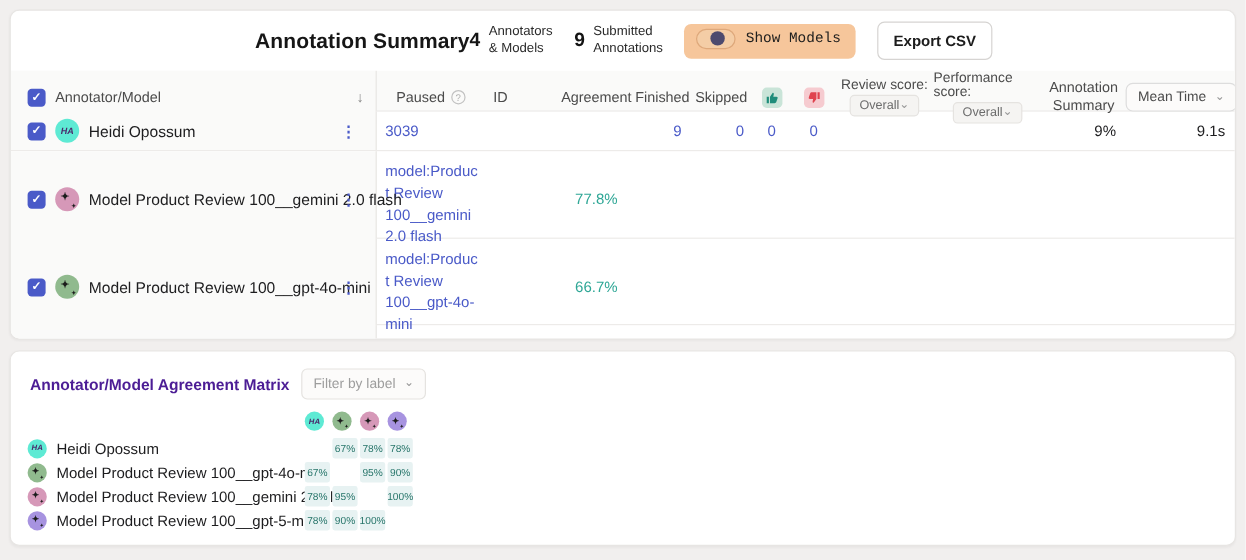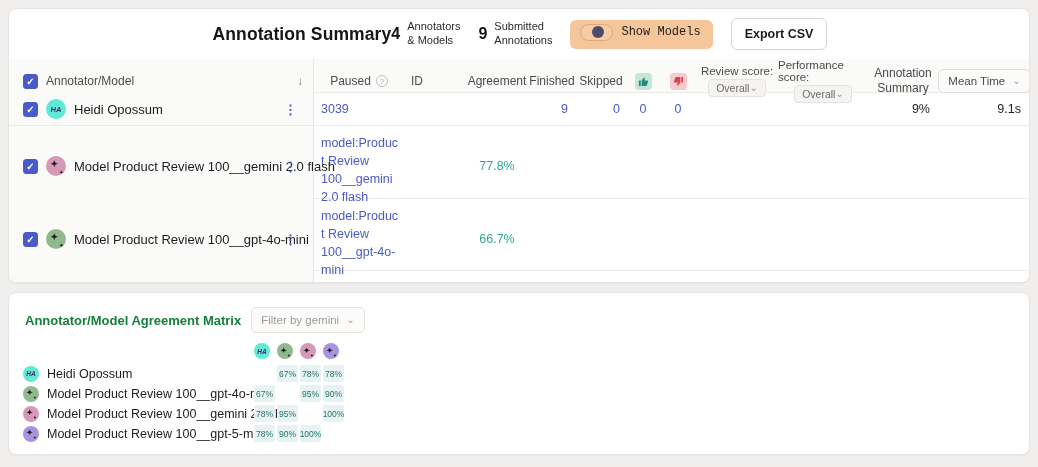--- a/index.html
+++ b/index.html
@@ -113,21 +113,21 @@
   .right { justify-content: flex-end !important; }
   .pr8 { padding-right: 8px; } .pr6 { padding-right: 6px; } .pr10 { padding-right: 10px; }
   .dark { color: #1d1d1f; }
 
   .thumb-chip { width: 17px; height: 17px; border-radius: 4px; display: inline-flex; align-items: center; justify-content: center; }
   .chip-up { background: #c9e4d8; }
   .chip-down { background: #f6cbd0; }
 
   
   .matrix-titlebar { display: flex; align-items: center; gap: 10px; padding: 14px 16px 2px 16px; }
-  .matrix-title { font-size: 13px; font-weight: 700; color: #15803d; }
+  .matrix-title { font-size: 13px; font-weight: 700; color: #4c1d95; }
   .filter-select {
     display: inline-flex; align-items: center; gap: 7px;
     background: #fcfbfa; border: 1px solid #e5e3e0; border-radius: 5px;
     font-size: 11.5px; color: #9d9d9d; padding: 6px 9px; cursor: pointer;
   }
   .matrix { margin: 8px 0 0 14px; }
   .m-row { display: grid; grid-template-columns: 231px repeat(4, 23px); align-items: center; margin-bottom: 3px; }
   .m-head { margin-bottom: 6px; }
   .m-label { display: flex; align-items: center; gap: 8px; font-size: 12.5px; color: #1d1d1f; white-space: nowrap; }
   .m-avatar { width: 16px; height: 16px; font-size: 6.5px; }
@@ -310,21 +310,21 @@
       <div></div>
       <div></div>
       <div></div>
   </div>
 </div>
 
 <div class="panel" id="matrix-panel">
   <div class="matrix-titlebar">
     <span class="matrix-title">Annotator/Model Agreement Matrix</span>
     <span class="filter-select">
-      <span>Filter by gemini</span>
+      <span>Filter by label</span>
       <span class="chev">⌄</span>
     </span>
   </div>
 
   <div class="matrix">
 
     <div class="m-row m-head">
       <div></div>
       <div class="m-avatar-cell">
           <span class="avatar m-avatar av-purple">HA</span>

